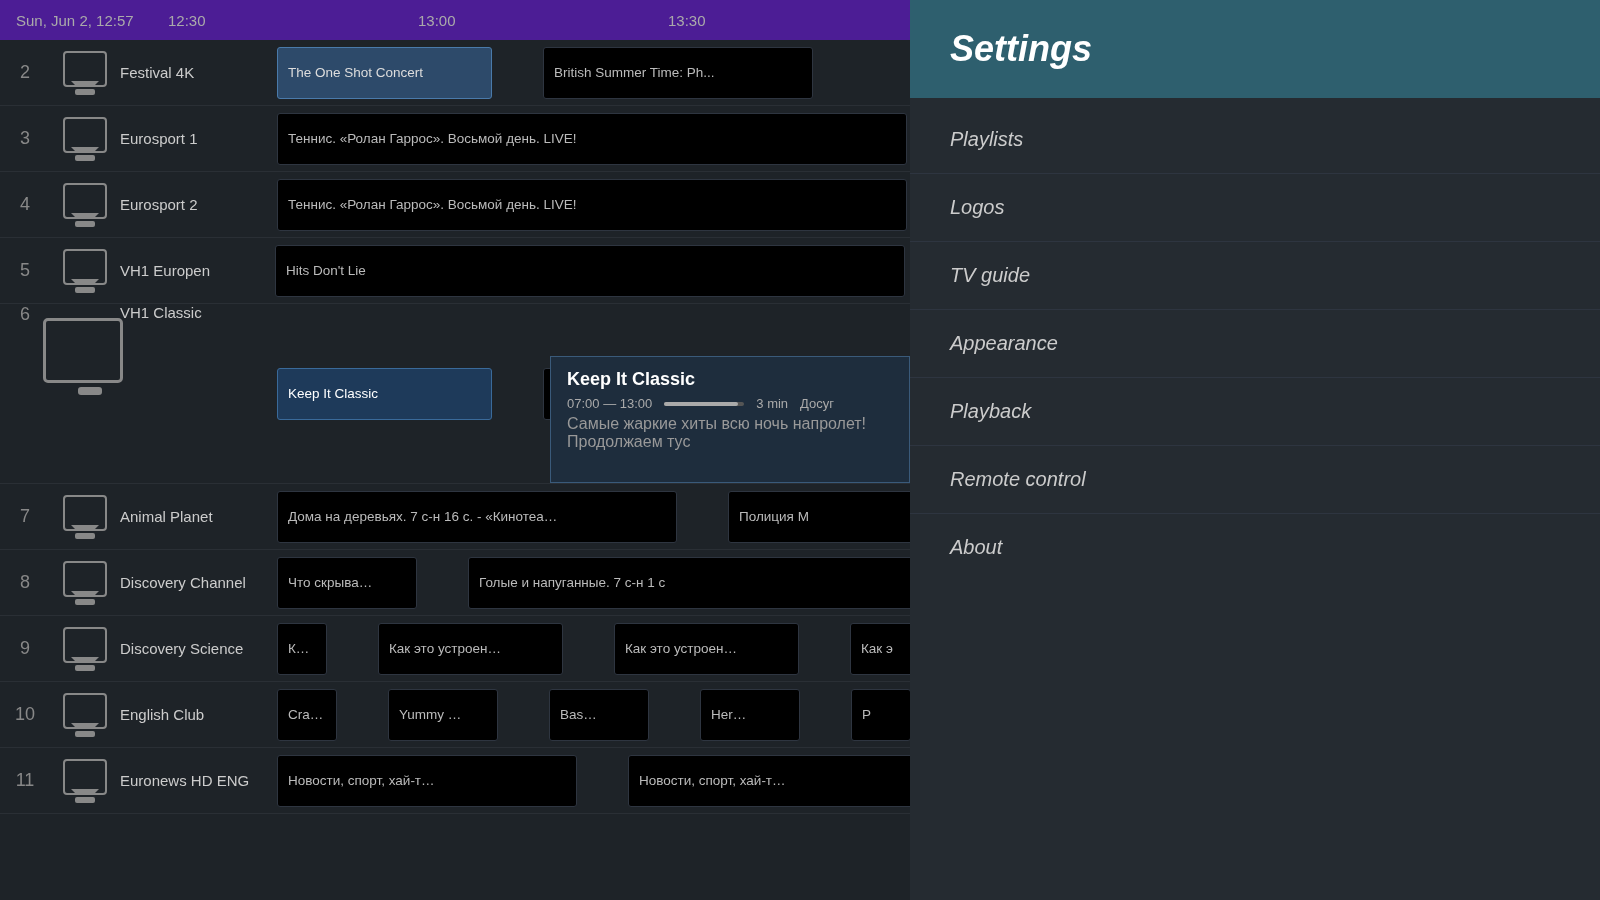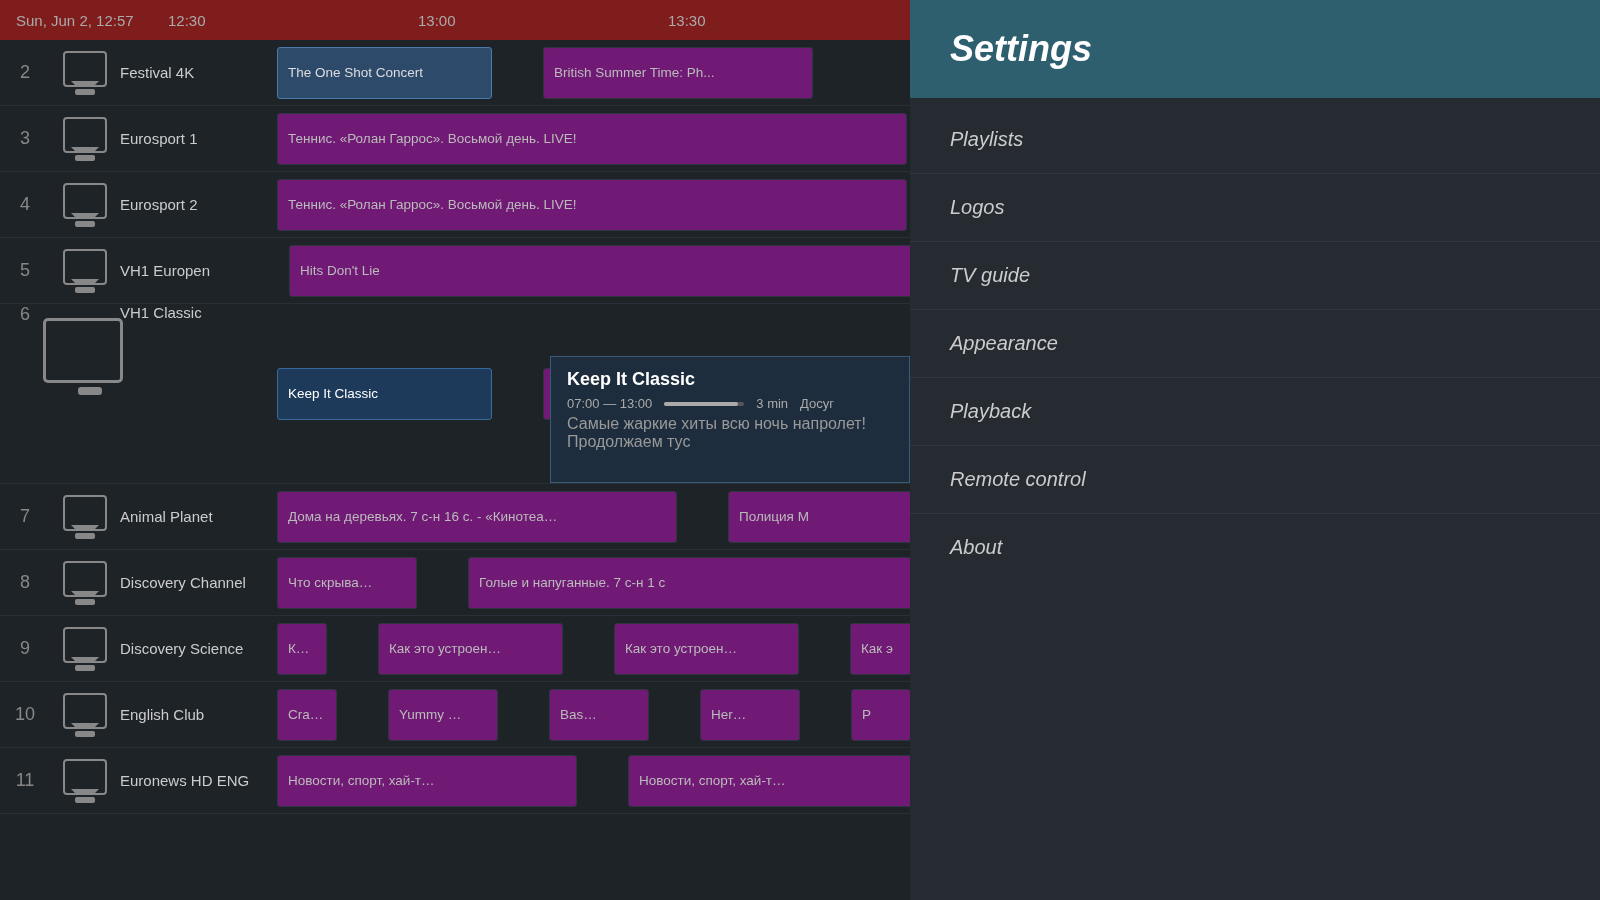--- a/index.html
+++ b/index.html
@@ -19,21 +19,21 @@
       height: 900px;
       background: #1e2328;
       flex-shrink: 0;
       overflow: hidden;
       position: relative;
     }
 
     
     #time-header {
       height: 40px;
-      background: #7f1d1d;
+      background: #4c1d95;
       display: flex;
       align-items: center;
       color: #aaa;
       font-size: 15px;
       position: relative;
     }
     #time-header .current-time {
       width: 160px;
       padding-left: 16px;
       flex-shrink: 0;
@@ -129,21 +129,21 @@
       height: 52px;
       border: 1px solid #2e3540;
       border-radius: 3px;
       display: flex;
       align-items: center;
       padding: 0 10px;
       font-size: 13.5px;
       color: #bbb;
       flex-shrink: 0;
       overflow: hidden;
-      background: #701a75;
+      background: #000000;
       cursor: pointer;
       white-space: nowrap;
       text-overflow: ellipsis;
     }
     .program-item.highlighted {
       background: #2d4a6a;
       border-color: #4a7aaa;
       color: #ddd;
     }
     .program-item.selected {
@@ -319,21 +319,21 @@
       <div class="channel-row">
         <div class="channel-num">5</div>
         <div class="channel-icon">
           <div style="display: flex; flex-direction: column; align-items: center;">
             <div class="tv-icon"></div>
             <div class="tv-icon-stand"></div>
           </div>
         </div>
         <div class="channel-name">VH1 Europen</div>
         <div class="programs-area">
-          <div class="program-item" style="width: 630px; margin-left: 14px;">Hits Don't Lie</div>
+          <div class="program-item" style="width: 630px; margin-left: 0;">Hits Don't Lie</div>
         </div>
       </div>
       <div class="channel-row expanded">
         <div class="channel-num">6</div>
         <div class="big-tv-icon-container">
           <div class="big-tv-icon"></div>
           <div class="big-tv-stand"></div>
         </div>
         <div class="channel-name">VH1 Classic</div>
         <div class="programs-area">

